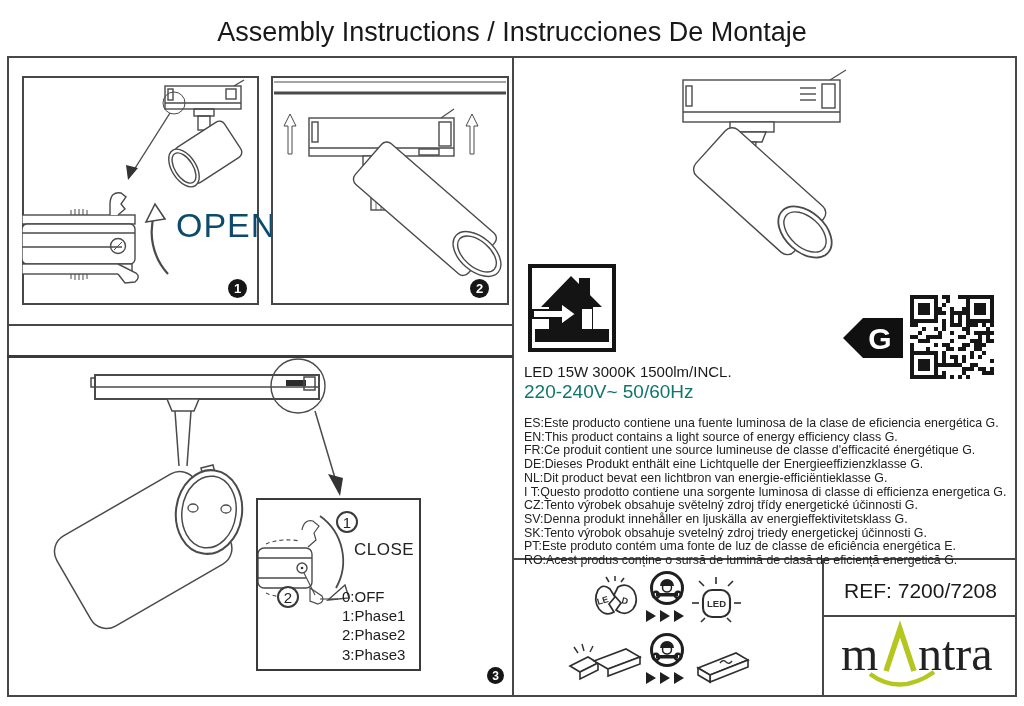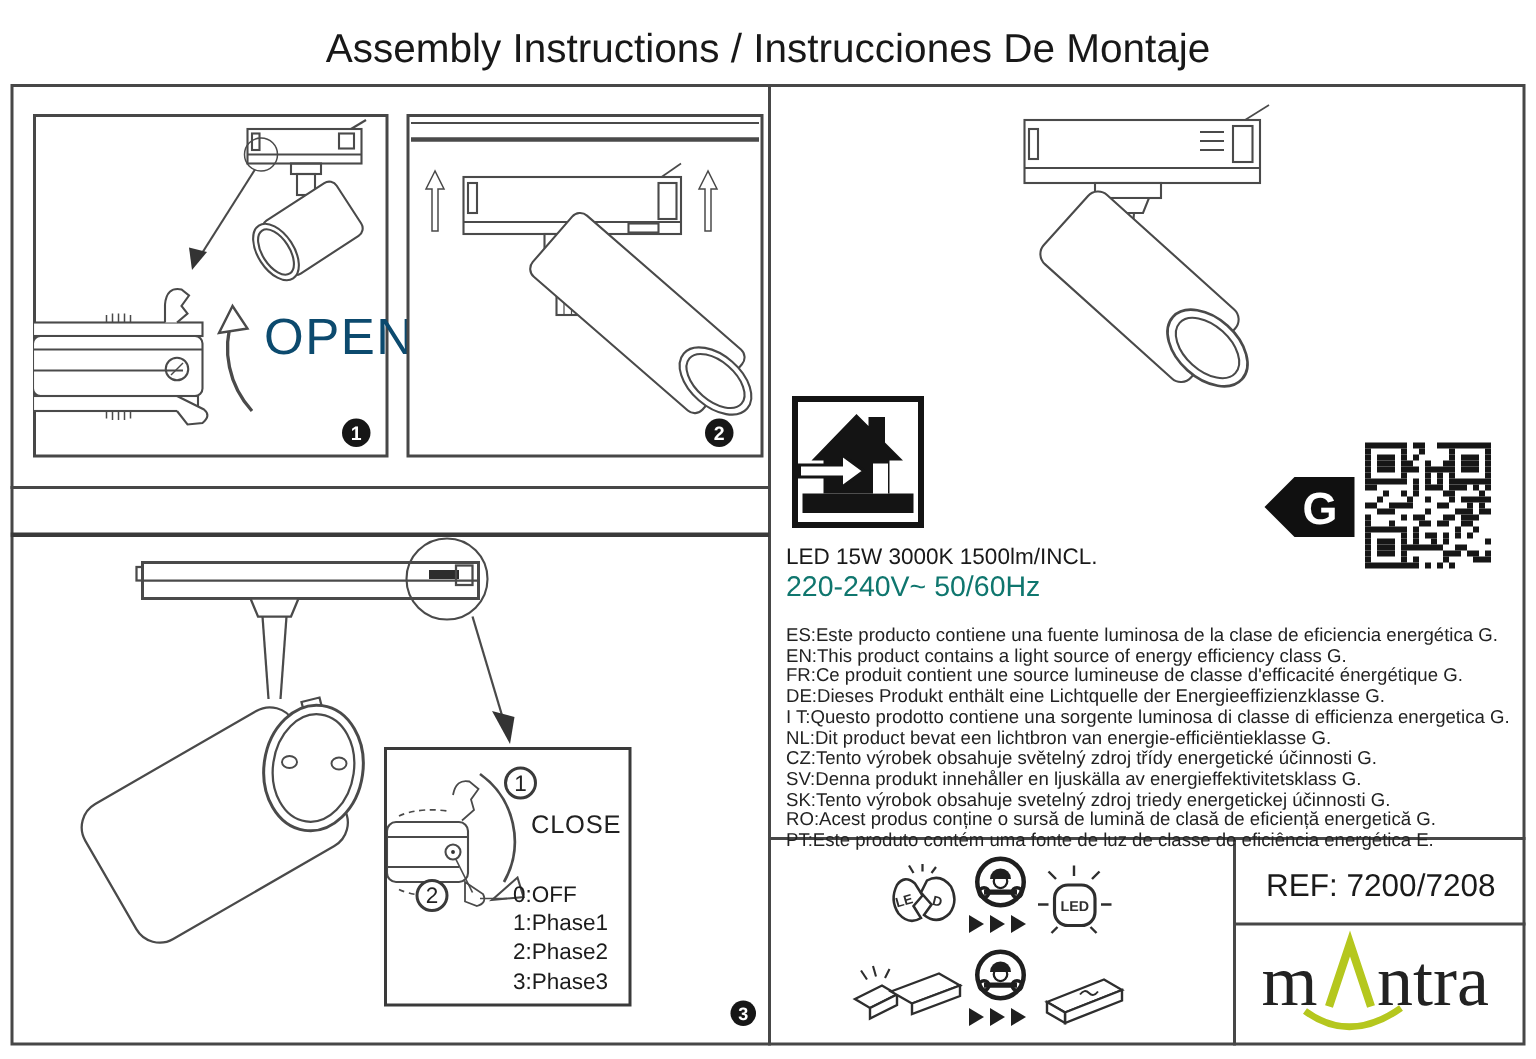--- a/index.html
+++ b/index.html
@@ -239,27 +239,27 @@
     <path d="M6,47 L34,47 L34,40 L49,51 L34,62 L34,55 L6,55 Z" fill="#fff" stroke="#141414" stroke-width="2"></path>
   </svg>
 
   <div class="spec1">LED 15W 3000K 1500lm/INCL.</div>
   <div class="spec2">220-240V~ 50/60Hz</div>
   <div class="langs">
     <div>ES:Este producto contiene una fuente luminosa de la clase de eficiencia energética G.</div>
     <div>EN:This product contains a light source of energy efficiency class G.</div>
     <div>FR:Ce produit contient une source lumineuse de classe d'efficacité énergétique G.</div>
     <div>DE:Dieses Produkt enthält eine Lichtquelle der Energieeffizienzklasse G.</div>
+    <div>NL:Dit product bevat een lichtbron van energie-efficiëntieklasse G.</div>
     <div>I T:Questo prodotto contiene una sorgente luminosa di classe di efficienza energetica G.</div>
-    <div>NL:Dit product bevat een lichtbron van energie-efficiëntieklasse G.</div>
     <div>CZ:Tento výrobek obsahuje světelný zdroj třídy energetické účinnosti G.</div>
     <div>SV:Denna produkt innehåller en ljuskälla av energieffektivitetsklass G.</div>
     <div>SK:Tento výrobok obsahuje svetelný zdroj triedy energetickej účinnosti G.</div>
+    <div>PT:Este produto contém uma fonte de luz de classe de eficiência energética E.</div>
     <div>RO:Acest produs conține o sursă de lumină de clasă de eficiență energetică G.</div>
-    <div>PT:Este produto contém uma fonte de luz de classe de eficiência energética E.</div>
   </div>
 
   <svg style="left:841px;top:315px;" width="64" height="46" viewBox="0 0 64 46">
     <polygon points="2,23 22,3 62,3 62,43 22,43" fill="#101010"></polygon>
     <text x="39" y="34" text-anchor="middle" font-size="30" font-weight="bold" fill="#fff">G</text>
   </svg>
 
   <svg style="left:905px;top:290px;" width="94" height="94" viewBox="0 0 94 94">
     <rect x="0" y="0" width="94" height="94" fill="#fff"></rect>
     <g id="qr-mods" fill="#161616">

